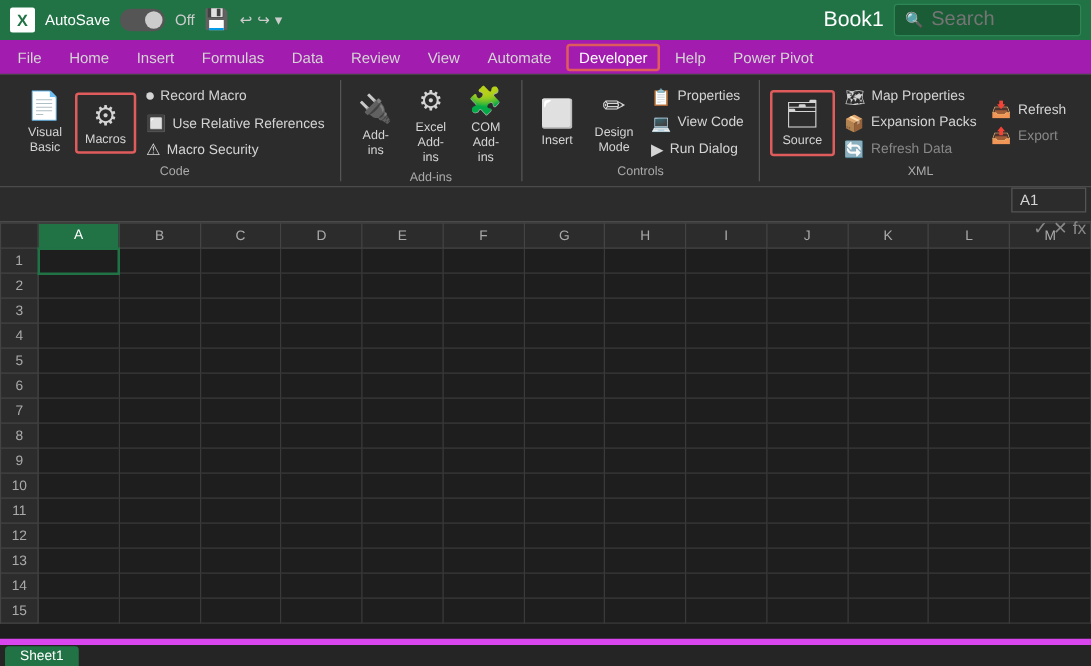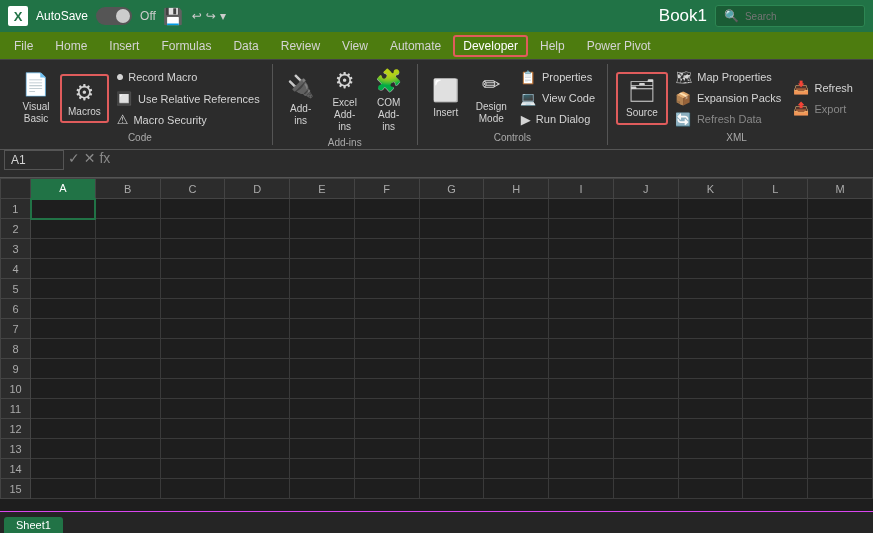--- a/index.html
+++ b/index.html
@@ -35,26 +35,26 @@
     .search-box {
       background: #1a5c35;
       border: 1px solid #2d8653;
       border-radius: 3px;
       display: flex; align-items: center;
       padding: 3px 8px; gap: 6px;
       width: 150px;
     }
     .search-box input {
       background: transparent; border: none; outline: none;
-      color: #ccc; font-size: 10px; width: 100%;
+      color: #ccc; font-size: 16px; width: 100%;
     }
 
     
     .menu-bar {
-      background: #4d7c0f;
+      background: #a21caf;
       height: 28px;
       display: flex;
       align-items: center;
       padding: 0 4px;
       gap: 2px;
       border-bottom: 1px solid #444;
     }
     .menu-item {
       padding: 4px 10px;
       color: #d4d4d4;
@@ -152,24 +152,25 @@
       border-radius: 3px;
       gap: 3px;
       border: 2px solid #e05c5c;
     }
 
     
     .formula-bar {
       background: #2c2c2c;
       height: 28px;
       display: flex;
-      align-items: flex-start;
+      align-items: flex-end;
       border-bottom: 1px solid #555;
       padding: 0 4px;
       gap: 4px;
+      flex-direction: column;
     }
     .cell-ref-box {
       background: #2c2c2c;
       border: 1px solid #555;
       padding: 2px 6px;
       width: 60px;
       color: #d4d4d4;
       font-size: 12px;
       display: flex;
       align-items: center;
@@ -230,21 +231,21 @@
       height: calc(533px - 32px - 28px - 90px - 28px - 22px);
       overflow: hidden;
     }
     
     .sheet-tabs {
       background: #252525;
       height: 22px;
       display: flex;
       align-items: flex-end;
       padding: 0 4px;
-      border-top: 1px solid #d946ef;
+      border-top: 5px solid #d946ef;
     }
     .sheet-tab {
       padding: 2px 12px;
       background: #217346;
       color: #fff;
       font-size: 11px;
       border-radius: 3px 3px 0 0;
       cursor: pointer;
     }
   </style>

